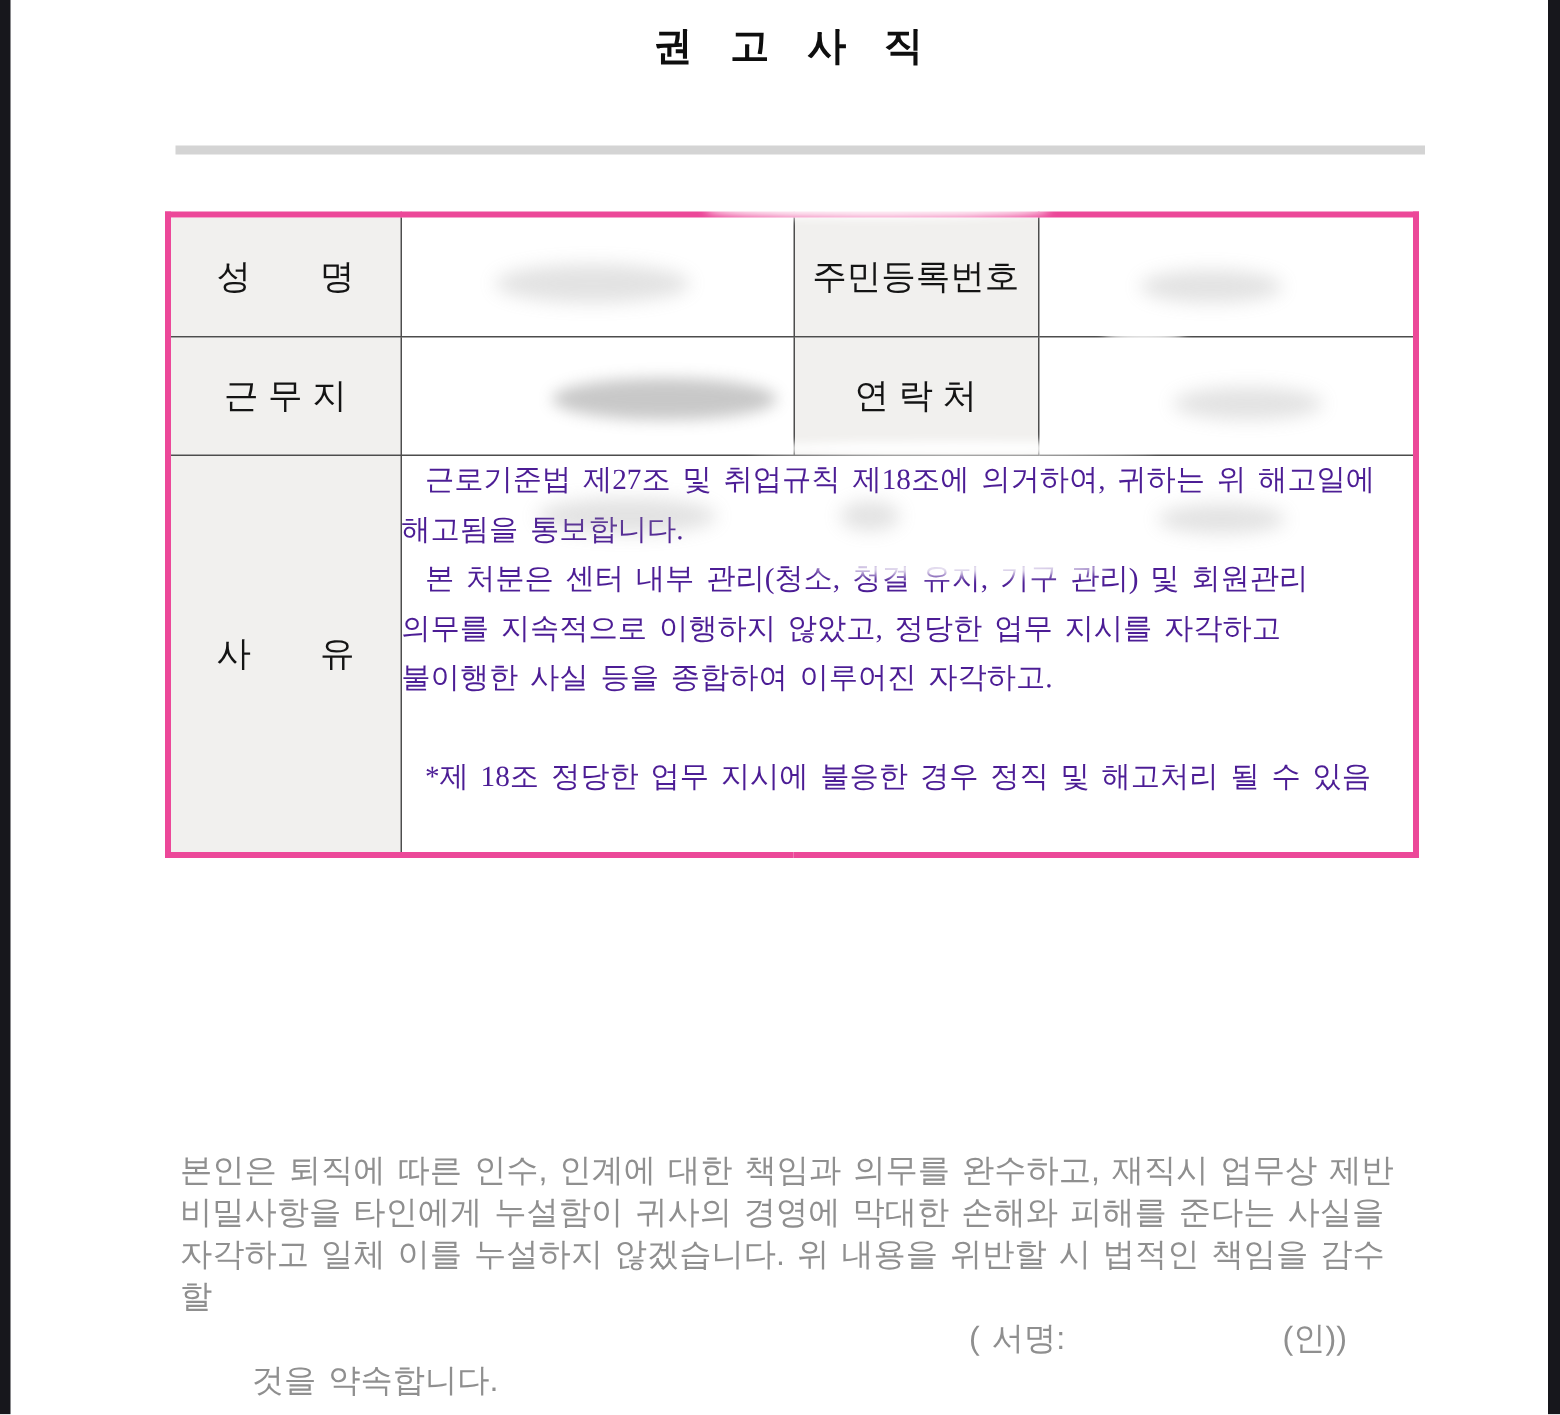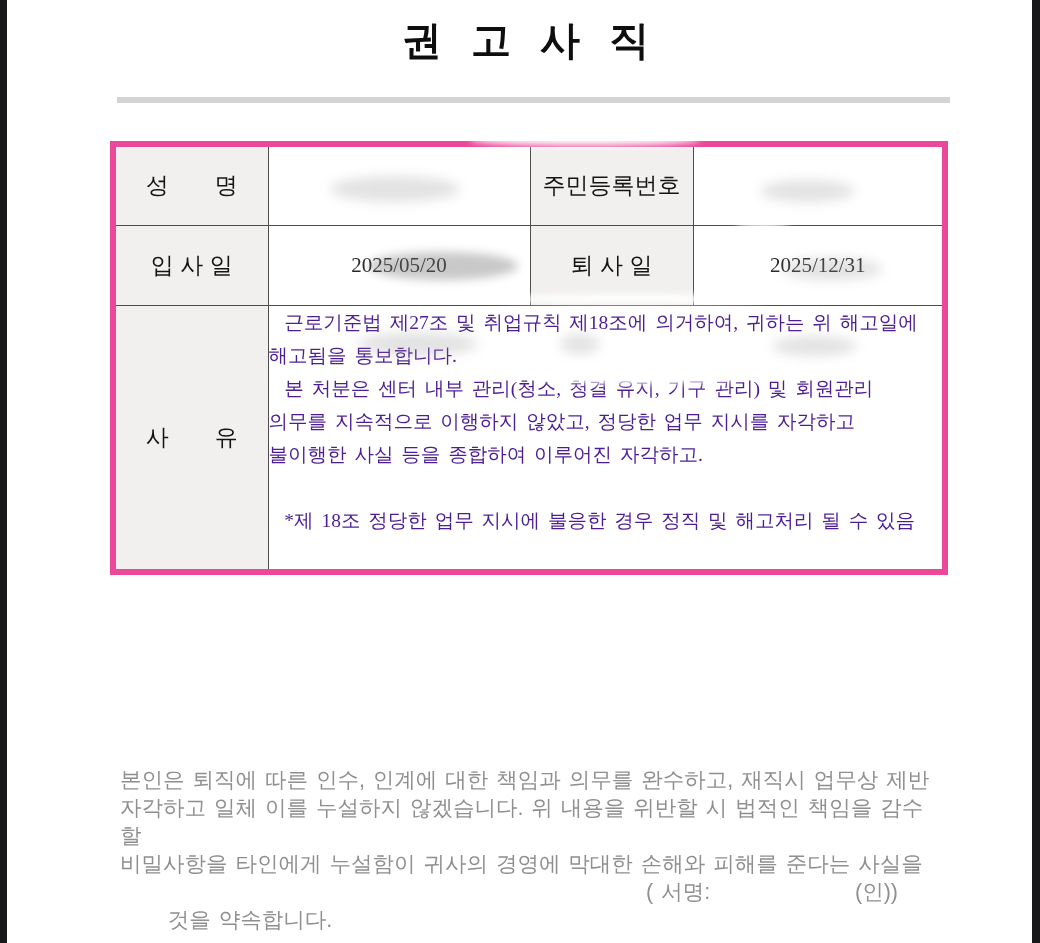--- a/index.html
+++ b/index.html
@@ -16,40 +16,40 @@
     position: absolute; top: 0; bottom: 0;
     background: #17171c;
   }
   .edge-bar.left  { left: 0;  width: 7px;  }
   .edge-bar.right { right: 0; width: 8px;  }
 
   .doc-title {
     position: absolute;
     top: 13px; left: 110px; width: 840px;
     text-align: center;
-    font-size: 40px;
+    font-size: 26px;
     font-weight: bold;
     letter-spacing: 9px;
     color: #0e0e0e;
     white-space: pre;
   }
 
   .divider {
     position: absolute;
     top: 97px; left: 117px;
     width: 833px; height: 6px;
     background: #d4d4d4;
   }
 
   table.doc-table {
     position: absolute;
     top: 141px; left: 110px;
     border-collapse: collapse;
     table-layout: fixed;
-    border: 6px solid #ec4899;
+    border: 4px solid #ec4899;
   }
   table.doc-table td {
     border: 1.5px solid #4d4d4d;
     padding: 0;
     overflow: hidden;
   }
   td.lbl {
     background: #f1f0ee;
     text-align: center;
     vertical-align: middle;
@@ -122,25 +122,25 @@
         <col style="width:163px">
         <col style="width:252px">
     </colgroup>
     <tbody>
         <tr style="height:81px">
       <td class="lbl">성　　명</td>
       <td class="val"></td>
       <td class="lbl">주민등록번호</td>
       <td class="val"></td>
     </tr>
-    <tr style="height:80px">
-      <td class="lbl">입 사 일</td>
-      <td class="val">2025/05/20</td>
-      <td class="lbl">퇴 사 일</td>
-      <td class="val">2025/12/31</td>
+    <tr style="height:79px">
+      <td class="lbl">근 무 지</td>
+      <td class="val"></td>
+      <td class="lbl">연 락 처</td>
+      <td class="val"></td>
     </tr>
     <tr style="height:267px">
       <td class="lbl">사　　유</td>
       <td class="reason-cell" colspan="3">
         <div class="reason-line">  근로기준법 제27조 및 취업규칙 제18조에 의거하여, 귀하는 위 해고일에</div>
         <div class="reason-line">해고됨을 통보합니다.</div>
         <div class="reason-line">  본 처분은 센터 내부 관리(청소, 청결 유지, 기구 관리) 및 회원관리</div>
         <div class="reason-line">의무를 지속적으로 이행하지 않았고, 정당한 업무 지시를 자각하고</div>
         <div class="reason-line">불이행한 사실 등을 종합하여 이루어진 자각하고.</div>
         <div class="reason-line"></div>
@@ -157,22 +157,22 @@
   <div class="smudge gray" style="left:560px; top:334px; width:40px;  height:20px;"></div>
   <div class="smudge gray" style="left:358px; top:332px; width:120px; height:24px;"></div>
   <div class="smudge gray" style="left:772px; top:336px; width:85px;  height:20px;"></div>
   <div class="smudge white" style="left:470px; top:134px; width:230px; height:12px;"></div>
   <div class="smudge white" style="left:500px; top:294px; width:270px; height:10px;"></div>
   <div class="smudge white" style="left:540px; top:374px; width:200px; height:10px;"></div>
   <div class="smudge white" style="left:735px; top:214px; width:55px;  height:14px;"></div>
 
   <div class="pledge">
     <div class="pledge-line">본인은 퇴직에 따른 인수, 인계에 대한 책임과 의무를 완수하고, 재직시 업무상 제반</div>
+    <div class="pledge-line">비밀사항을 타인에게 누설함이 귀사의 경영에 막대한 손해와 피해를 준다는 사실을</div>
     <div class="pledge-line">자각하고 일체 이를 누설하지 않겠습니다. 위 내용을 위반할 시 법적인 책임을 감수할</div>
-    <div class="pledge-line">비밀사항을 타인에게 누설함이 귀사의 경영에 막대한 손해와 피해를 준다는 사실을</div>
     <div class="pledge-sign-line">
       <span>것을 약속합니다.</span>
       <span class="sig-label">( 서명:</span>
       <span class="seal-label">(인))</span>
     </div>
   </div>
 
 </div>
 
 </body></html>

